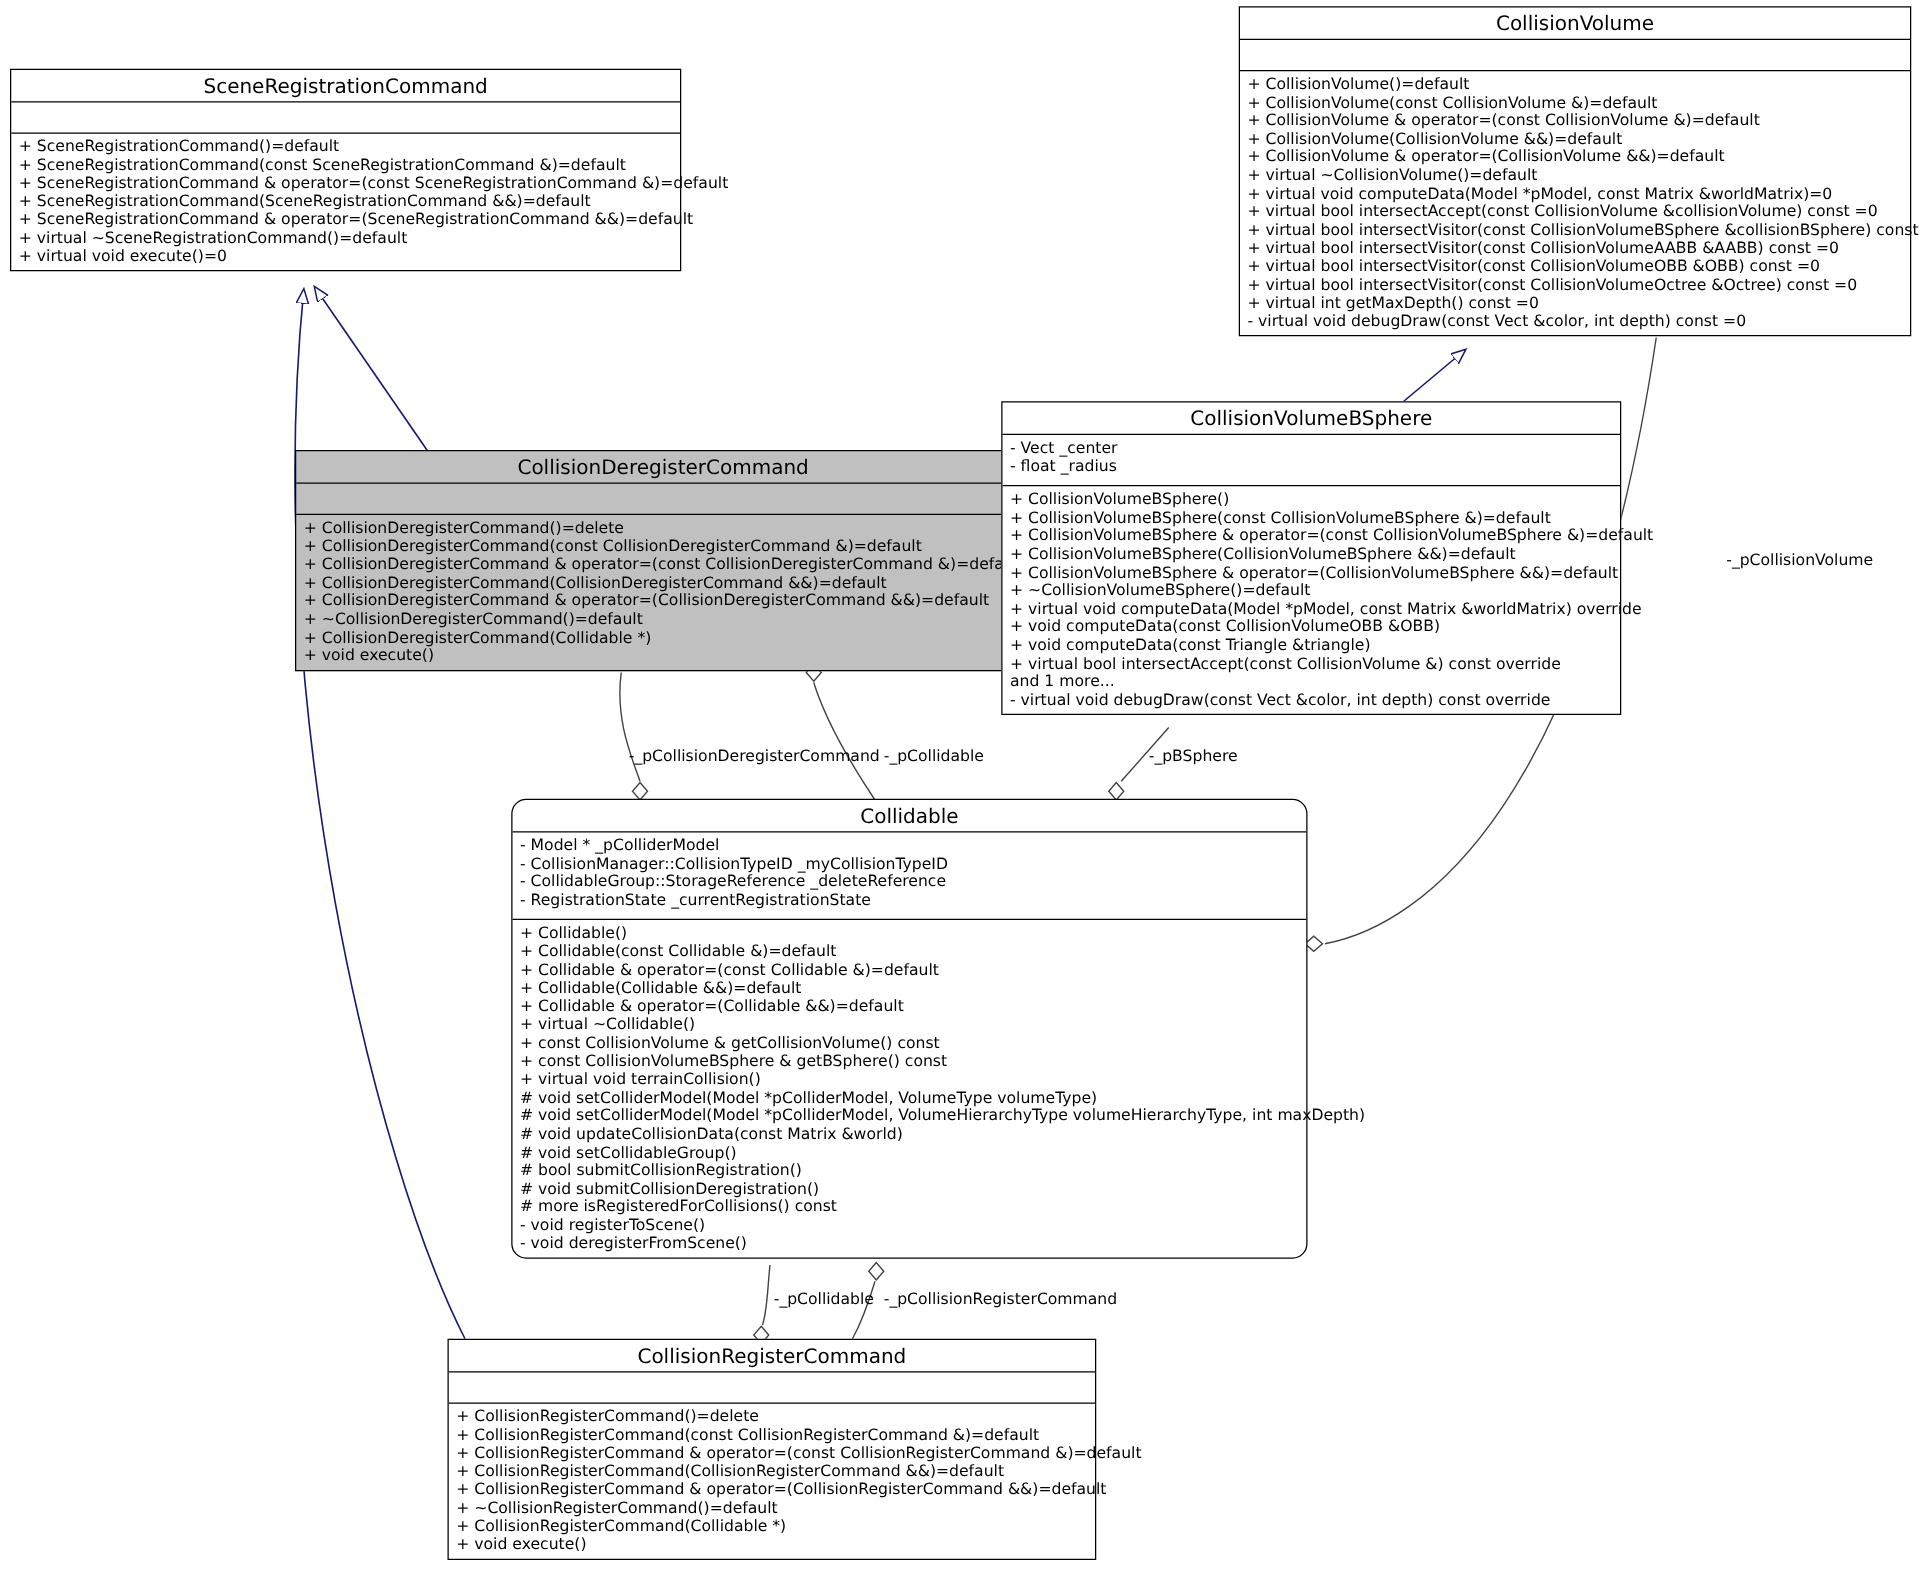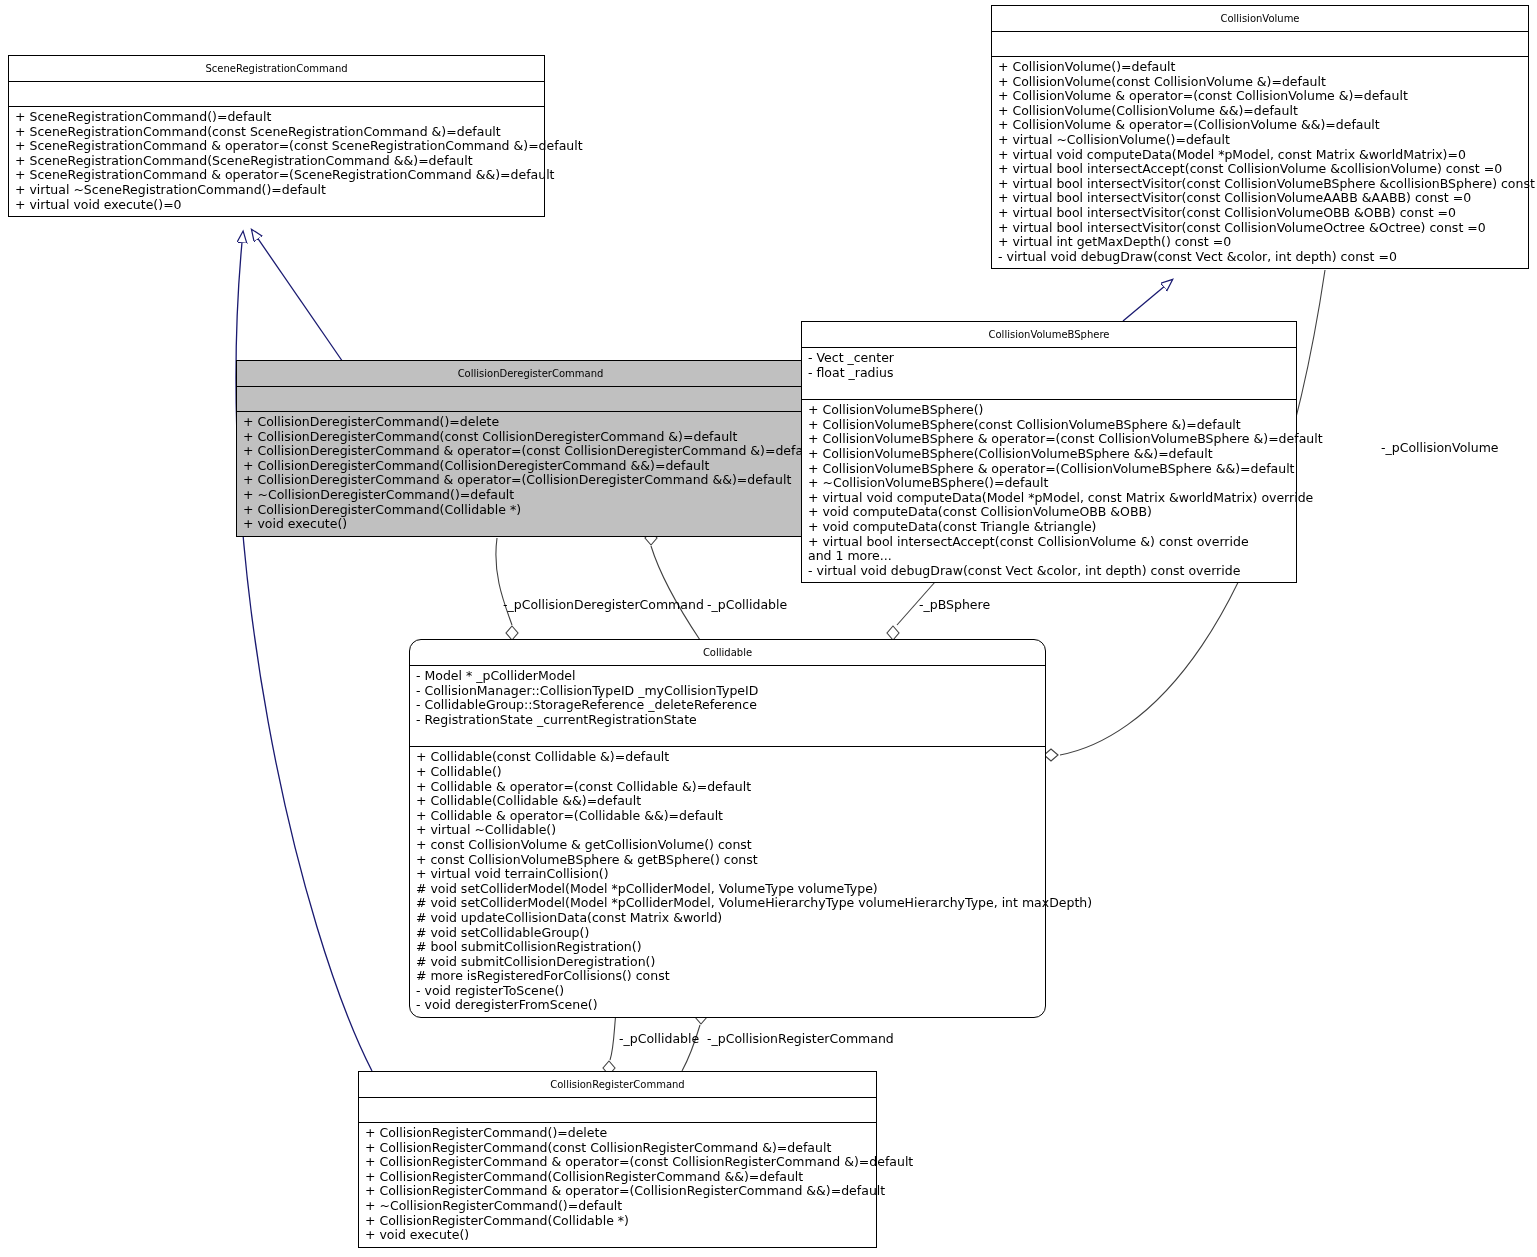--- a/index.html
+++ b/index.html
@@ -30,29 +30,29 @@
     border: 1px solid #000000;
     background: #ffffff;
     color: #000000;
     z-index: 5;
   }
   .uml-class.highlight {
     background: #c0c0c0;
   }
   .uml-title {
     text-align: center;
-    font-size: 10px;
+    font-size: 16px;
     line-height: 15px;
     padding: 5px 4px 5px 4px;
     border-bottom: 1px solid #000000;
     white-space: nowrap;
   }
   .uml-attrs {
     border-bottom: 1px solid #000000;
-    padding: 3px 4px 19px 6px;
+    padding: 3px 4px 8px 6px;
     min-height: 14px;
     font-size: 12.5px;
     line-height: 14.6px;
   }
   .uml-attrs.empty {
     min-height: 16px;
     padding: 4px;
   }
   .uml-ops {
     padding: 3px 4px 4px 6px;
@@ -185,22 +185,22 @@
 
   <div class="uml-class" style="left:409px; top:639px; width:637px;border-radius:12px;">
     <div class="uml-title">Collidable</div>
     <div class="uml-attrs">
         <div class="uml-row">- Model * _pColliderModel</div>
         <div class="uml-row">- CollisionManager::CollisionTypeID _myCollisionTypeID</div>
         <div class="uml-row">- CollidableGroup::StorageReference _deleteReference</div>
         <div class="uml-row">- RegistrationState _currentRegistrationState</div>
       </div>
     <div class="uml-ops">
+        <div class="uml-row">+ Collidable()</div>
         <div class="uml-row">+ Collidable(const Collidable &amp;)=default</div>
-        <div class="uml-row">+ Collidable()</div>
         <div class="uml-row">+ Collidable &amp; operator=(const Collidable &amp;)=default</div>
         <div class="uml-row">+ Collidable(Collidable &amp;&amp;)=default</div>
         <div class="uml-row">+ Collidable &amp; operator=(Collidable &amp;&amp;)=default</div>
         <div class="uml-row">+ virtual ~Collidable()</div>
         <div class="uml-row">+ const CollisionVolume &amp; getCollisionVolume() const</div>
         <div class="uml-row">+ const CollisionVolumeBSphere &amp; getBSphere() const</div>
         <div class="uml-row">+ virtual void terrainCollision()</div>
         <div class="uml-row"># void setColliderModel(Model *pColliderModel, VolumeType volumeType)</div>
         <div class="uml-row"># void setColliderModel(Model *pColliderModel, VolumeHierarchyType volumeHierarchyType, int maxDepth)</div>
         <div class="uml-row"># void updateCollisionData(const Matrix &amp;world)</div>

